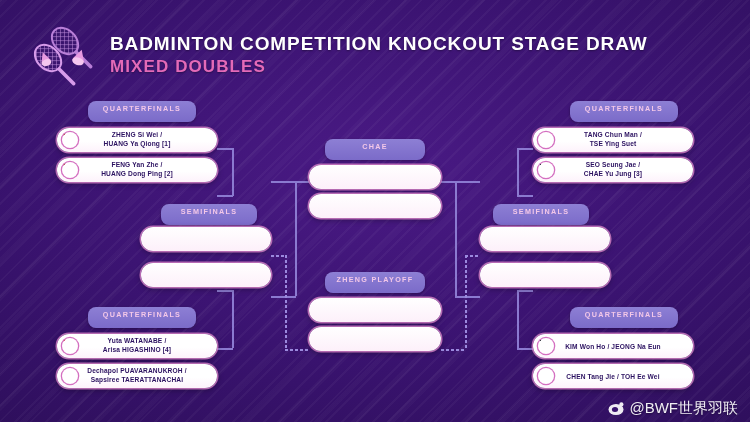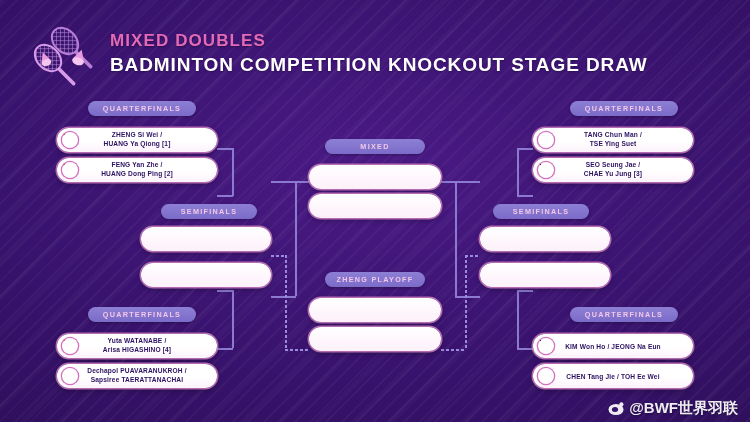--- a/index.html
+++ b/index.html
@@ -34,21 +34,21 @@
   }
   #title-main {
     color:#ffffff; font-size:19px; font-weight:bold;
     letter-spacing:0.9px; line-height:24px; margin-top:2px;
     text-shadow:0 1px 2px rgba(0,0,0,.35);
   }
   #paris-logo { position:absolute; right:16px; top:24px; width:86px; height:68px; }
 
   
   .round-label {
-    position:absolute; height:15px; line-height:15px;
+    position:absolute; height:21px; line-height:15px;
     border-radius:8px;
     background:linear-gradient(180deg,#8d7fd4 0%,#7b6bc9 100%);
     color:#f3c7e8; font-size:7.2px; font-weight:bold;
     letter-spacing:1.3px; text-align:center;
     box-shadow:0 1px 3px rgba(0,0,0,.3);
   }
 
   
   .slot {
     position:absolute; border-radius:13px;
@@ -132,21 +132,21 @@
   .line-h-d {
     position:absolute; height:1.5px;
     background-image:linear-gradient(90deg,#9b8ade 55%, transparent 0);
     background-size:5px 1.5px;
   }
 
   
   #watermark {
     position:absolute; right:12px; bottom:4px;
     display:flex; align-items:center; gap:4px;
-    color:#ffffff; font-size:15px; font-weight:bold;
+    color:#ffffff; font-size:15px; font-weight:normal;
     opacity:.92; text-shadow:0 1px 2px rgba(0,0,0,.4);text-align:right;
   }
   #weibo-icon { width:17px; height:17px; }
 </style>
 </head>
 <body>
 
 <div id="stage">
 
   <div id="header">
@@ -169,22 +169,22 @@
           <ellipse cx="5" cy="11" rx="5" ry="3.4" fill="#f5c6ef"></ellipse>
         </g>
         <g transform="translate(50,26) rotate(18)">
           <path d="M0 11 L6 0 L12 11 Z" fill="#e79ae0"></path>
           <ellipse cx="6" cy="12" rx="6" ry="3.8" fill="#f5c6ef"></ellipse>
         </g>
       </svg>
     </div>
 
     <div id="title-block">
+      <div id="title-main">BADMINTON COMPETITION KNOCKOUT STAGE DRAW</div>
       <div id="title-small">MIXED DOUBLES</div>
-      <div id="title-main">BADMINTON COMPETITION KNOCKOUT STAGE DRAW</div>
     </div>
 
   </div>
 
   <div>
 
     <div class="line-v" style="left:232px; top:148px; height:48px;"></div>
     <div class="line-h" style="left:217px; top:148px; width:16px;"></div>
     <div class="line-h" style="left:217px; top:195px; width:16px;"></div>
 
@@ -220,21 +220,21 @@
   </div>
 
   <div class="round-label" style="left:88px; top:101px; width:108px;">QUARTERFINALS</div>
   <div class="round-label" style="left:570px; top:101px; width:108px;">QUARTERFINALS</div>
   <div class="round-label" style="left:88px; top:307px; width:108px;">QUARTERFINALS</div>
   <div class="round-label" style="left:570px; top:307px; width:108px;">QUARTERFINALS</div>
 
   <div class="round-label" style="left:161px; top:204px; width:96px;">SEMIFINALS</div>
   <div class="round-label" style="left:493px; top:204px; width:96px;">SEMIFINALS</div>
 
-  <div class="round-label" style="left:325px; top:139px; width:100px;">MIXED</div>
+  <div class="round-label" style="left:325px; top:139px; width:100px;">CHAE</div>
   <div class="round-label" style="left:325px; top:272px; width:100px;">ZHENG PLAYOFF</div>
 
   <div class="slot" style="left:57px; top:128px; width:160px; height:24px;">
     <span class="flag">
       <span class="flag-inner f-cn"></span></span>
     <span class="slot-names">ZHENG Si Wei /
 HUANG Ya Qiong [1]</span>
   </div>
   <div class="slot" style="left:57px; top:158px; width:160px; height:24px;">
     <span class="flag">

